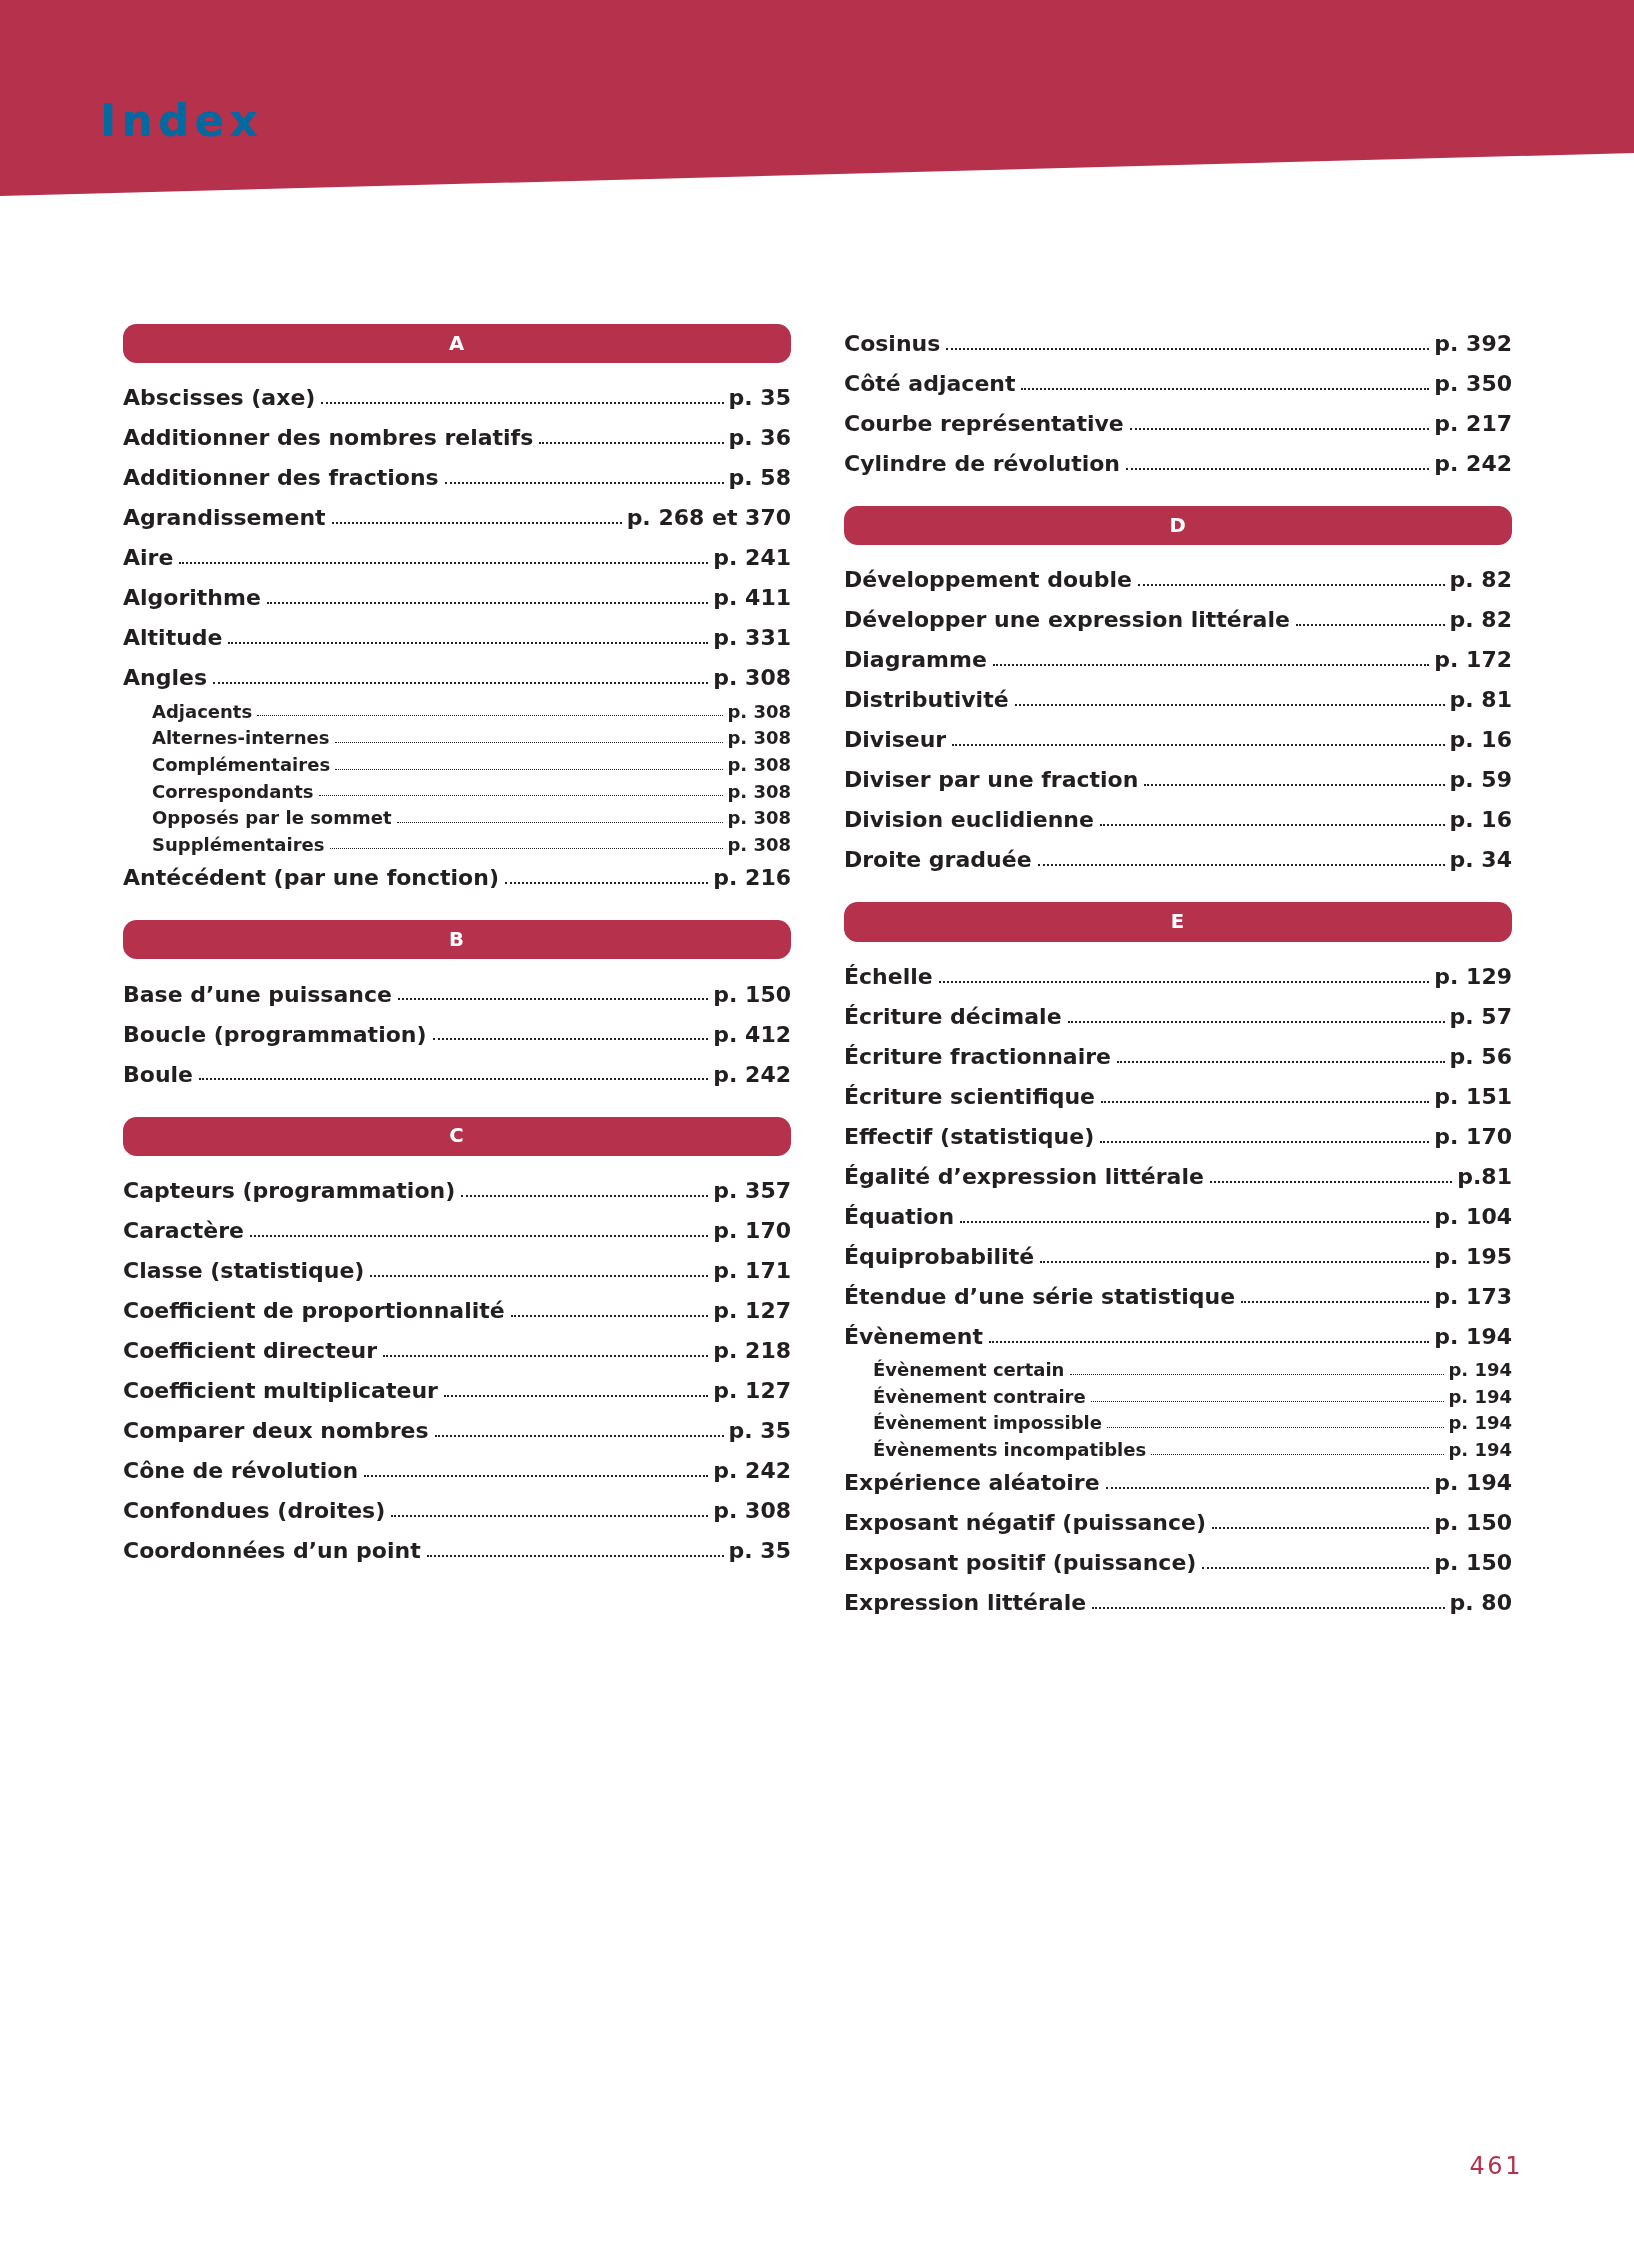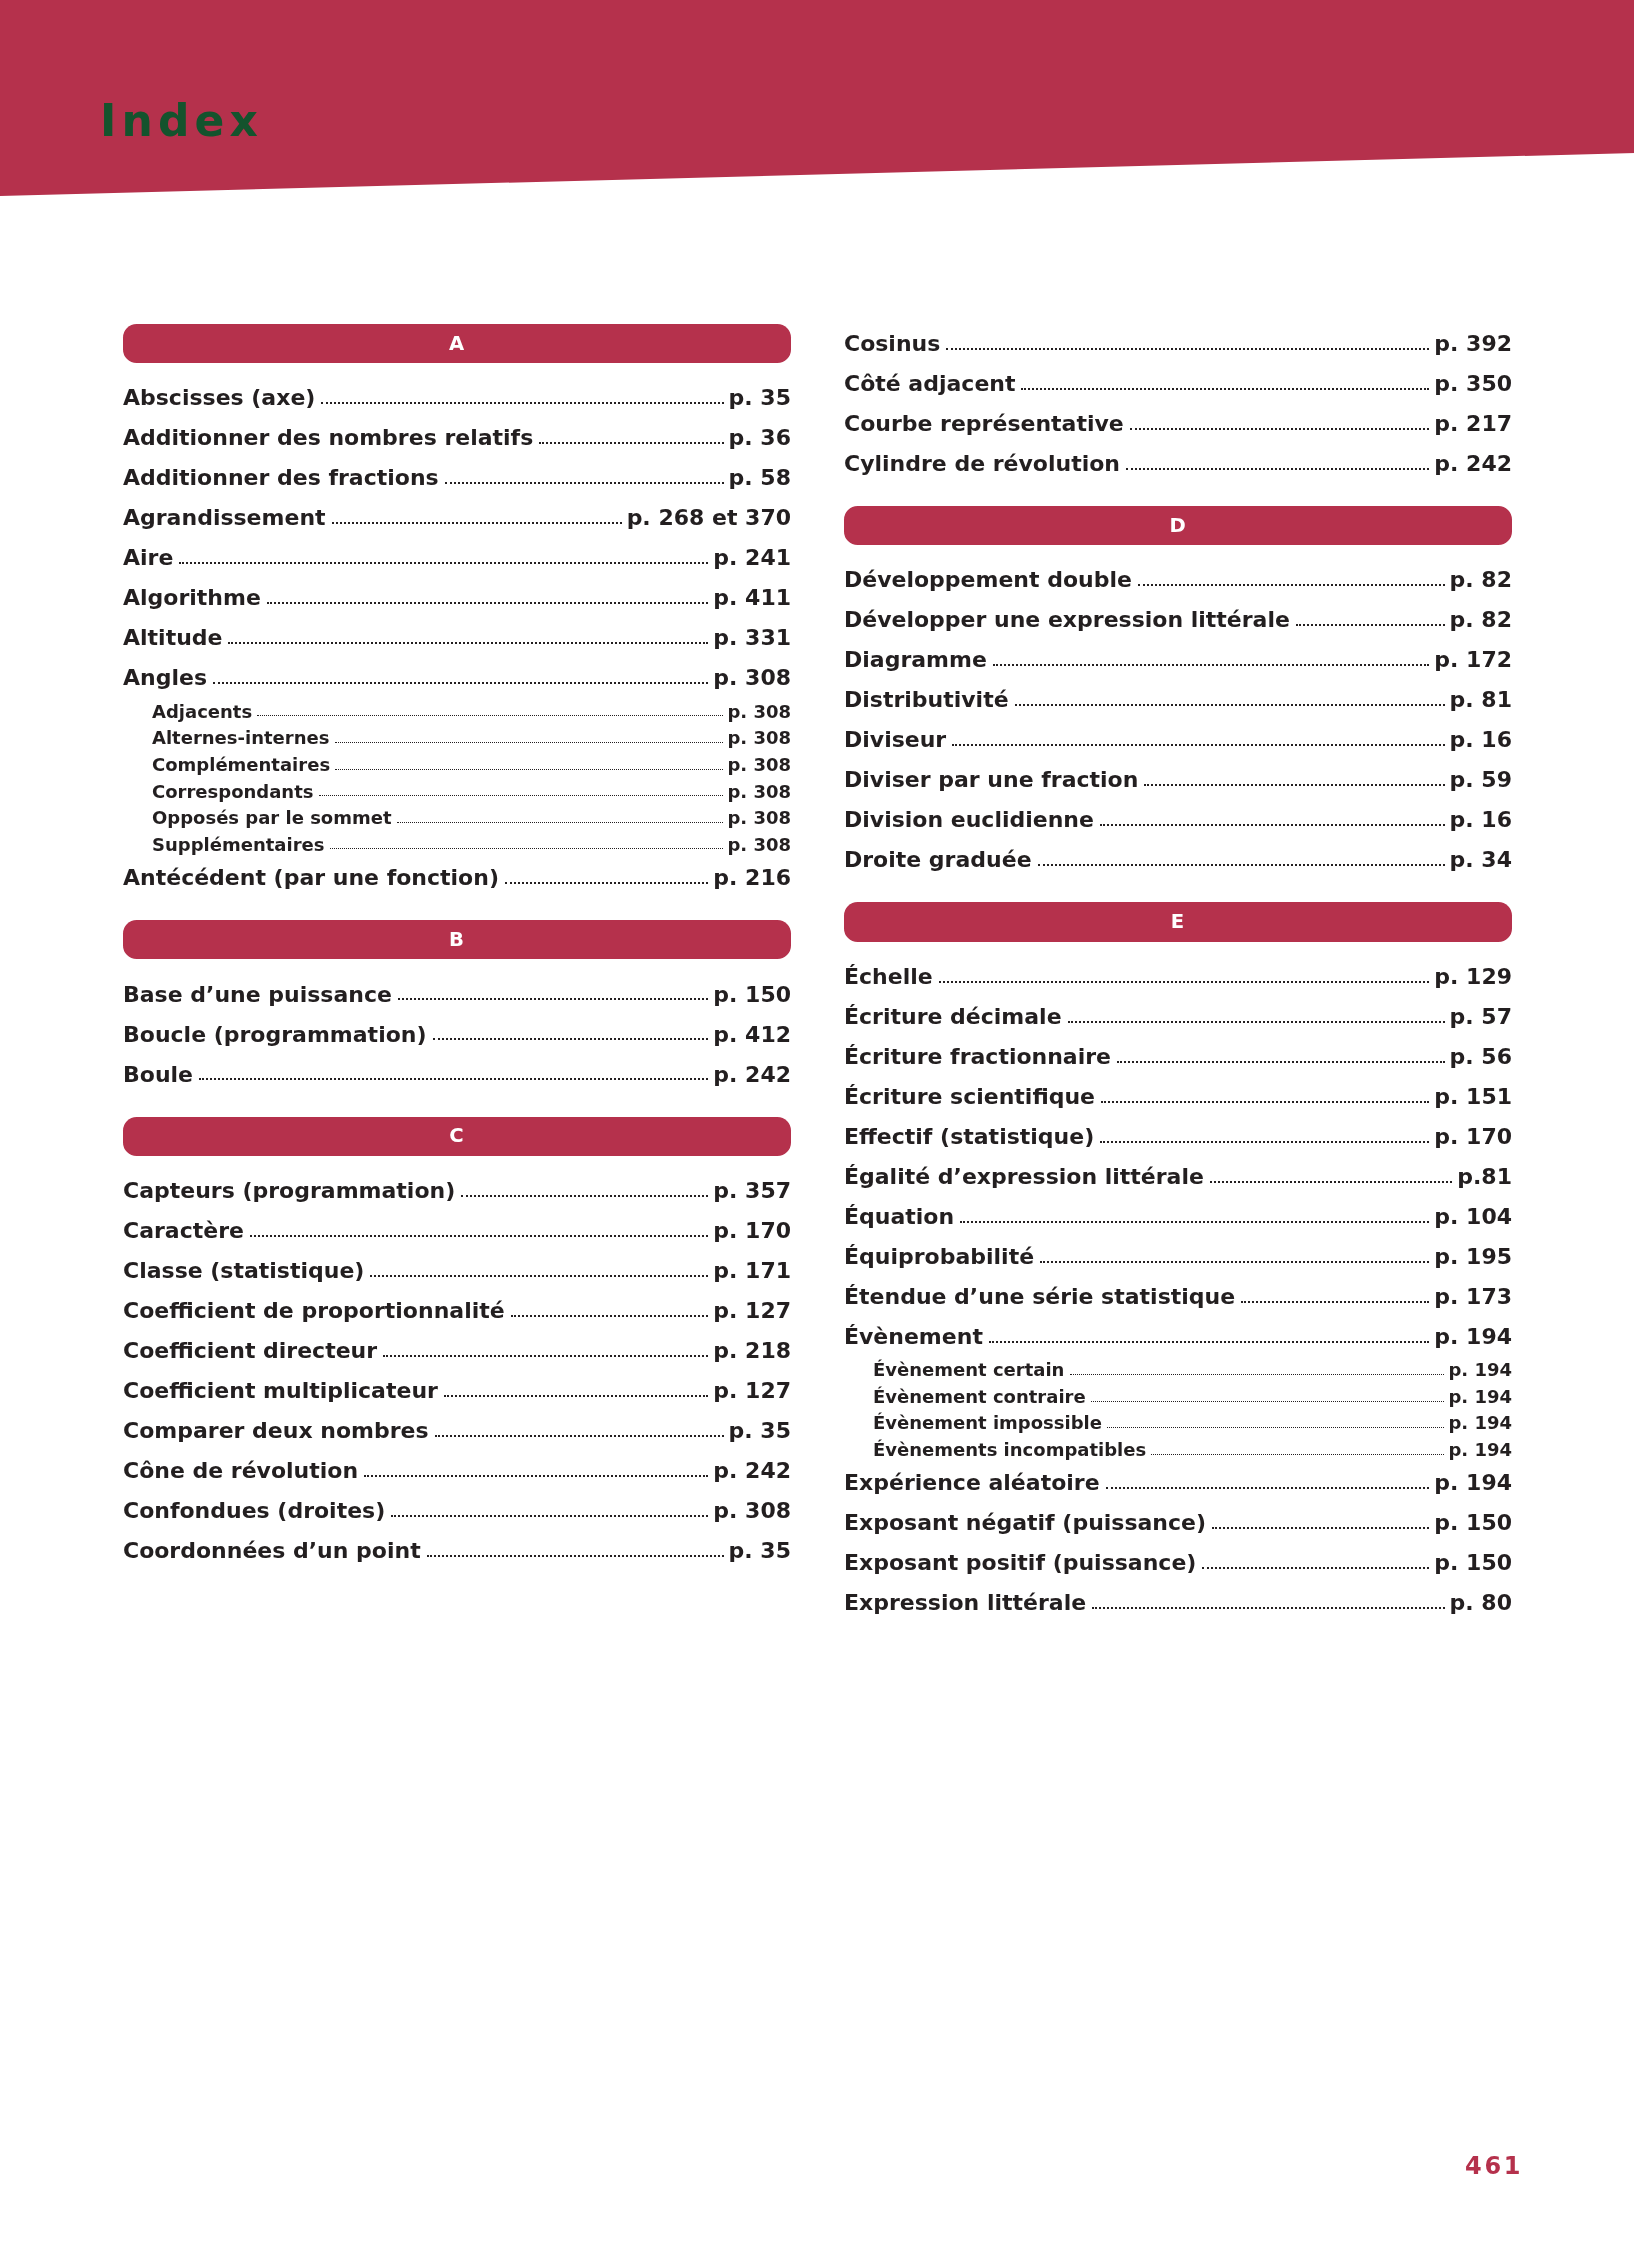--- a/index.html
+++ b/index.html
@@ -19,21 +19,21 @@
     top: 0; left: 0;
     width: 1635px;
     height: 196px;
     background: #b5314c;
     clip-path: polygon(0 0, 1635px 0, 1635px 153px, 0 196px);
   }
   .header-title {
     position: absolute;
     top: 95px;
     left: 100px;
-    color: #14532d;
+    color: #0369a1;
     font-size: 44px;
     font-weight: bold;
     letter-spacing: 5.1px;
     font-family: "DejaVu Sans", "Liberation Sans", sans-serif;
   }
 
   
   .page {
     position: absolute;
     top: 324px;
@@ -92,21 +92,21 @@
     margin: 0 4.3px 4.3px 5.1px;
   }
 
   
   .folio {
     position: absolute;
     right: 112px;
     bottom: 81px;
     color: #b5314c;
     font-size: 24px;
-    font-weight: bold;
+    font-weight: normal;
     letter-spacing: 2.6px;
   }
 </style>
 </head>
 <body>
 
 <div class="header-band"></div>
 <div class="header-title">Index</div>
 
 <div class="page">

